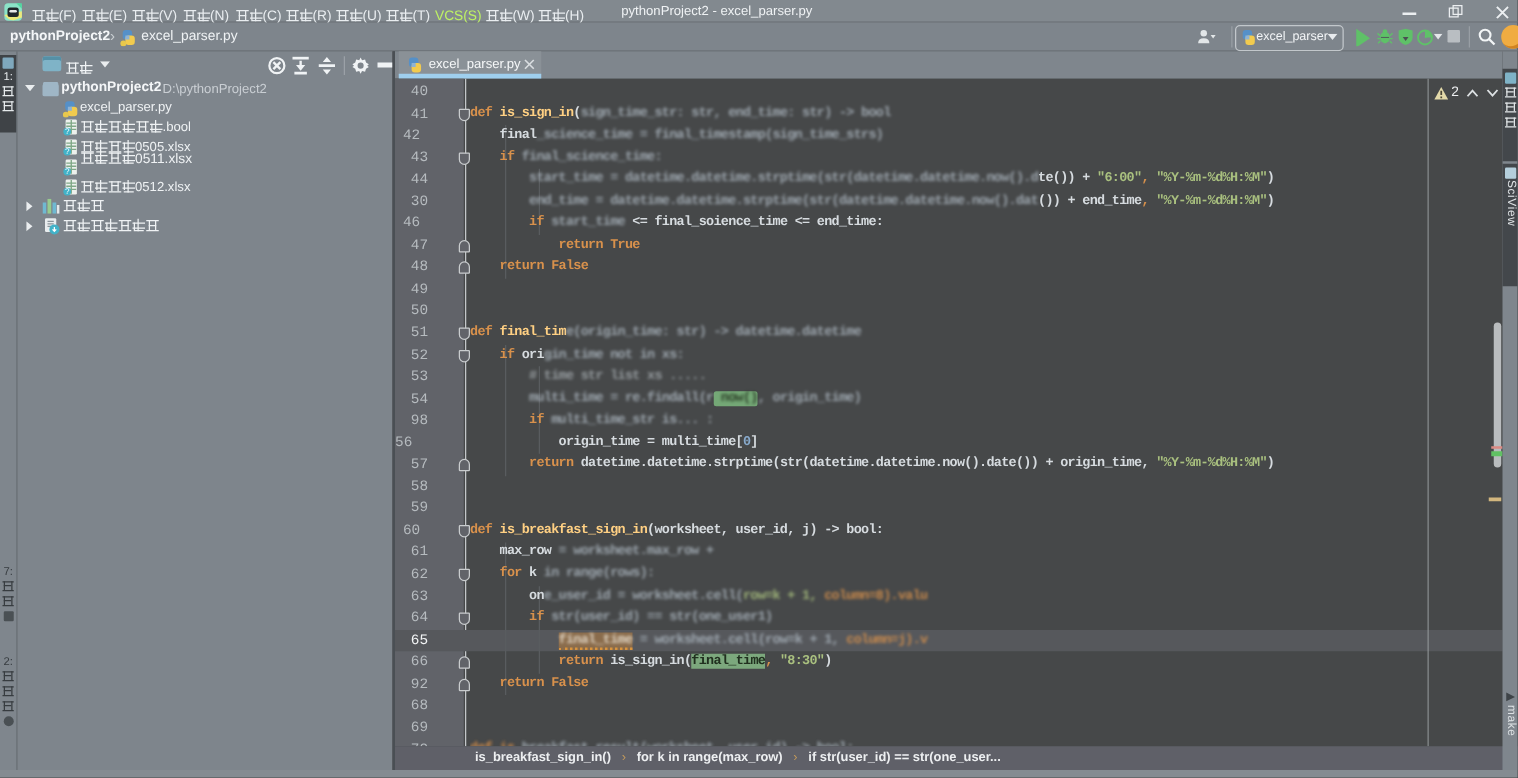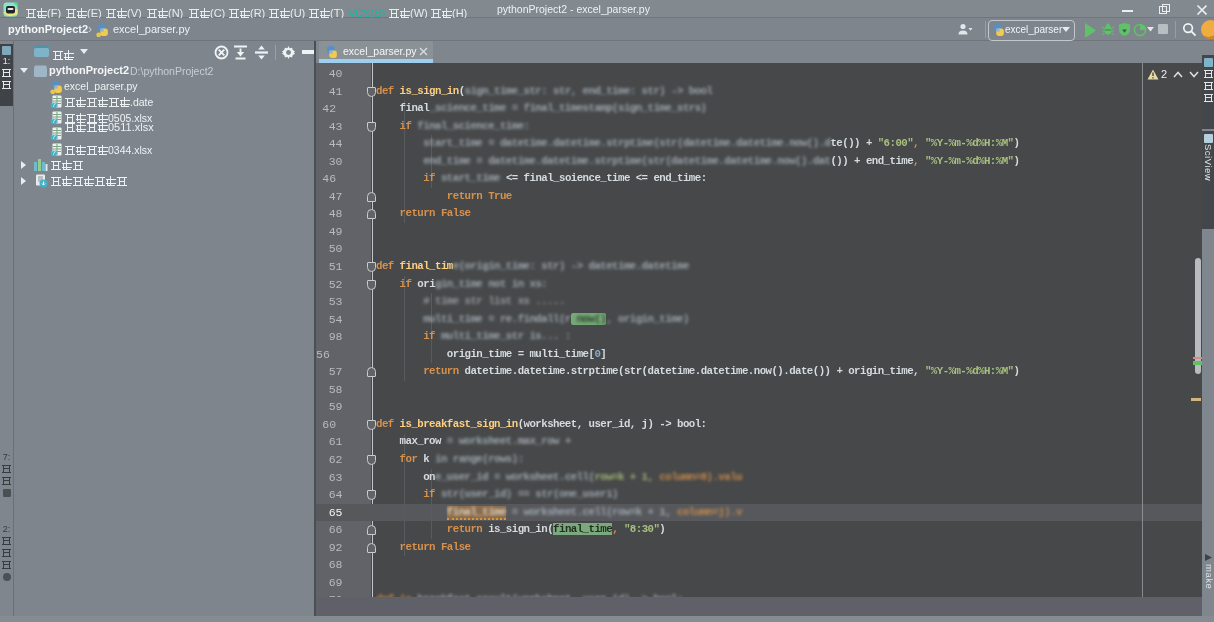--- a/index.html
+++ b/index.html
@@ -35,21 +35,21 @@
       <rect x="4.5" y="6" width="6" height="2" rx="1" fill="#e8e8e8"></rect>
     </svg>
 <div class="abs" style="left:25px;top:3px;height:13px;color:#E9EDF0;white-space:nowrap"><span class="cj s"></span><span class="cj b s"></span><span style="font-size:11px">(F)</span></div>
 <div class="abs" style="left:65px;top:3px;height:13px;color:#E9EDF0;white-space:nowrap"><span class="cj s"></span><span class="cj b s"></span><span style="font-size:11px">(E)</span></div>
 <div class="abs" style="left:105px;top:3px;height:13px;color:#E9EDF0;white-space:nowrap"><span class="cj s"></span><span class="cj b s"></span><span style="font-size:11px">(V)</span></div>
 <div class="abs" style="left:146px;top:3px;height:13px;color:#E9EDF0;white-space:nowrap"><span class="cj s"></span><span class="cj b s"></span><span style="font-size:11px">(N)</span></div>
 <div class="abs" style="left:188px;top:3px;height:13px;color:#E9EDF0;white-space:nowrap"><span class="cj s"></span><span class="cj b s"></span><span style="font-size:11px">(C)</span></div>
 <div class="abs" style="left:228px;top:3px;height:13px;color:#E9EDF0;white-space:nowrap"><span class="cj s"></span><span class="cj b s"></span><span style="font-size:11px">(R)</span></div>
 <div class="abs" style="left:268px;top:3px;height:13px;color:#E9EDF0;white-space:nowrap"><span class="cj s"></span><span class="cj b s"></span><span style="font-size:11px">(U)</span></div>
 <div class="abs" style="left:308px;top:3px;height:13px;color:#E9EDF0;white-space:nowrap"><span class="cj s"></span><span class="cj b s"></span><span style="font-size:11px">(T)</span></div>
-<div class="abs" style="left:348px;top:3px;height:13px;color:#14b8a6;white-space:nowrap"><span style="font-size:11px">VCS(S)</span></div>
+<div class="abs" style="left:348px;top:3px;height:13px;color:#bef264;white-space:nowrap"><span style="font-size:11px">VCS(S)</span></div>
 <div class="abs" style="left:388px;top:3px;height:13px;color:#E9EDF0;white-space:nowrap"><span class="cj s"></span><span class="cj b s"></span><span style="font-size:11px">(W)</span></div>
 <div class="abs" style="left:430px;top:3px;height:13px;color:#E9EDF0;white-space:nowrap"><span class="cj s"></span><span class="cj b s"></span><span style="font-size:11px">(H)</span></div>
 <div class="abs" style="left:497px;top:3px;font-size:10.5px;color:#EFF2F4">pythonProject2 - excel_parser.py</div>
 <div class="abs" style="left:1122px;top:10px;width:11px;height:2px;background:#ECEFF1"></div>
 <div class="abs" style="left:1159px;top:6px;width:8px;height:8px;border:1.4px solid #ECEFF1"></div>
 <div class="abs" style="left:1162px;top:3.5px;width:8px;height:8px;border:1.4px solid #ECEFF1"></div>
 <svg class="abs" style="left:1196px;top:3.5px" width="11" height="11">
       <path d="M1.5 1.5 L10.5 10.5 M10.5 1.5 L1.5 10.5" stroke="#ECEFF1" stroke-width="1.6"></path>
     </svg>
 <div class="abs" style="left:0;top:18px;width:1214px;height:23px;background:#7E858C;border-bottom:1px solid #6F757B"></div>
@@ -169,42 +169,42 @@
       <rect x="4" y="5" width="3" height="3" fill="#8FB3D4"></rect>
       <circle cx="2.5" cy="11" r="2.2" fill="#E8C84C"></circle>
     </svg>
 <div class="abs" style="left:64px;top:80.3px;font-size:10.5px;color:#EFF2F4">excel_parser.py</div>
 <svg class="abs" style="left:50px;top:95.1px" width="14" height="14" viewBox="0 0 14 14">
       <rect x="2.5" y="0.5" width="9" height="12" rx="1" fill="#EDF1ED"></rect>
       <path d="M3 3.5 H11 M3 6 H11 M3 8.5 H11 M7 1 V12" stroke="#7FA886" stroke-width="1.1"></path>
       <circle cx="3.8" cy="10.2" r="3.1" fill="#42B2C8"></circle>
       <text x="3.8" y="12.4" font-size="6.5" fill="#fff" text-anchor="middle" font-family="Liberation Sans">?</text>
     </svg>
-<div class="abs" style="left:64px;top:96.1px;font-size:10.5px;color:#EFF2F4"><span class="cj s"></span><span class="cj b s"></span><span class="cj s"></span><span class="cj b s"></span><span class="cj s"></span><span class="cj b s"></span><span>.date</span></div>
+<div class="abs" style="left:64px;top:96.1px;font-size:10.5px;color:#EFF2F4"><span class="cj s"></span><span class="cj b s"></span><span class="cj s"></span><span class="cj b s"></span><span class="cj s"></span><span class="cj b s"></span><span>.bool</span></div>
 <svg class="abs" style="left:50px;top:110.9px" width="14" height="14" viewBox="0 0 14 14">
       <rect x="2.5" y="0.5" width="9" height="12" rx="1" fill="#EDF1ED"></rect>
       <path d="M3 3.5 H11 M3 6 H11 M3 8.5 H11 M7 1 V12" stroke="#7FA886" stroke-width="1.1"></path>
       <circle cx="3.8" cy="10.2" r="3.1" fill="#42B2C8"></circle>
       <text x="3.8" y="12.4" font-size="6.5" fill="#fff" text-anchor="middle" font-family="Liberation Sans">?</text>
     </svg>
 <div class="abs" style="left:64px;top:111.9px;font-size:10.5px;color:#EFF2F4"><span class="cj s"></span><span class="cj b s"></span><span class="cj s"></span><span class="cj b s"></span><span>0505.xlsx</span></div>
 <svg class="abs" style="left:50px;top:126.7px" width="14" height="14" viewBox="0 0 14 14">
       <rect x="2.5" y="0.5" width="9" height="12" rx="1" fill="#EDF1ED"></rect>
       <path d="M3 3.5 H11 M3 6 H11 M3 8.5 H11 M7 1 V12" stroke="#7FA886" stroke-width="1.1"></path>
       <circle cx="3.8" cy="10.2" r="3.1" fill="#42B2C8"></circle>
       <text x="3.8" y="12.4" font-size="6.5" fill="#fff" text-anchor="middle" font-family="Liberation Sans">?</text>
     </svg>
 <div class="abs" style="left:64px;top:121px;font-size:11px;color:#EFF2F4"><span class="cj s"></span><span class="cj b s"></span><span class="cj s"></span><span class="cj b s"></span><span>0511.xlsx</span></div>
 <svg class="abs" style="left:50px;top:142.5px" width="14" height="14" viewBox="0 0 14 14">
       <rect x="2.5" y="0.5" width="9" height="12" rx="1" fill="#EDF1ED"></rect>
       <path d="M3 3.5 H11 M3 6 H11 M3 8.5 H11 M7 1 V12" stroke="#7FA886" stroke-width="1.1"></path>
       <circle cx="3.8" cy="10.2" r="3.1" fill="#42B2C8"></circle>
       <text x="3.8" y="12.4" font-size="6.5" fill="#fff" text-anchor="middle" font-family="Liberation Sans">?</text>
     </svg>
-<div class="abs" style="left:64px;top:143.5px;font-size:10.5px;color:#EFF2F4"><span class="cj s"></span><span class="cj b s"></span><span class="cj s"></span><span class="cj b s"></span><span>0344.xlsx</span></div>
+<div class="abs" style="left:64px;top:143.5px;font-size:10.5px;color:#EFF2F4"><span class="cj s"></span><span class="cj b s"></span><span class="cj s"></span><span class="cj b s"></span><span>0512.xlsx</span></div>
 <svg class="abs" style="left:21px;top:161.3px" width="7" height="9">
       <path d="M0 0 L5 4 L0 8 Z" fill="#EAEDEF"></path>
     </svg>
 <svg class="abs" style="left:34px;top:159.3px" width="14" height="12">
       <rect x="0" y="3" width="3" height="9" fill="#6FB9D1"></rect>
       <rect x="4" y="0" width="3" height="12" fill="#97CC8E"></rect>
       <rect x="8" y="3" width="3" height="9" fill="#6FB9D1"></rect>
       <rect x="11.5" y="5" width="2" height="7" fill="#E4E8EA"></rect>
     </svg>
 <div class="abs" style="left:50px;top:159.3px;font-size:10.5px;color:#EFF2F4"><span class="cj s"></span><span class="cj b s"></span><span class="cj s"></span></div>
@@ -298,20 +298,21 @@
       <path d="M1 6 L5 1.5 L9 6" stroke="#DCE0E2" stroke-width="1.5" fill="none"></path>
     </svg>
 <svg class="abs" style="left:1189px;top:71px" width="10" height="7">
       <path d="M1 1 L5 5.5 L9 1" stroke="#DCE0E2" stroke-width="1.5" fill="none"></path>
     </svg>
 <div class="abs" style="left:1194.5px;top:258px;width:6.5px;height:116px;background:#B9BCBE;border-radius:3px"></div>
 <div class="abs" style="left:1193px;top:356.5px;width:9px;height:2px;background:#DB8983"></div>
 <div class="abs" style="left:1193px;top:361px;width:9px;height:3.5px;background:#60C163"></div>
 <div class="abs" style="left:1191px;top:398px;width:10px;height:2.5px;background:#D2B67E"></div>
 <div class="abs" style="left:316px;top:597px;width:898px;height:19px;background:#5F6068"></div>
+<div class="abs" style="left:380px;top:601px;font-size:10.3px;font-weight:bold;color:#EDEFF1;white-space:nowrap">is_breakfast_sign_in()&nbsp;&nbsp;&nbsp;<span style="color:#C59B5B;font-weight:normal">›</span>&nbsp;&nbsp;&nbsp;for k in range(max_row)&nbsp;&nbsp;&nbsp;<span style="color:#C59B5B;font-weight:normal">›</span>&nbsp;&nbsp;&nbsp;if str(user_id) == str(one_user...</div>
 <div class="abs" style="left:0;top:616px;width:1214px;height:6px;background:#848B91"></div>
 <div class="abs" style="left:1202px;top:41px;width:12px;height:575px;background:#7F868D"></div>
 <div class="abs" style="left:1202px;top:55px;width:12px;height:74px;background:#43474B;color:#E2E6E8;text-align:center">
       <div style="width:9px;height:9px;margin:3px auto 2px;background:#7FB3C7;border-radius:1px"></div>
       <span class="vcj"></span>
       <span class="vcj" style="margin-top:3px"></span>
       <span class="vcj" style="margin-top:3px"></span>
     </div>
 <div class="abs" style="left:1202px;top:131px;width:12px;height:98px;background:#43474B;color:#E2E6E8">
       <div style="width:9px;height:9px;margin:3px auto 1px;background:#B5CFDC;border-radius:1px"></div>

